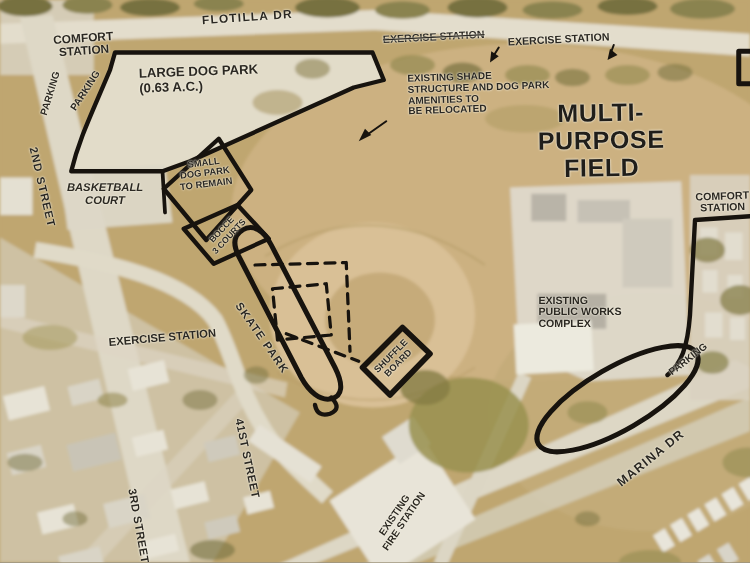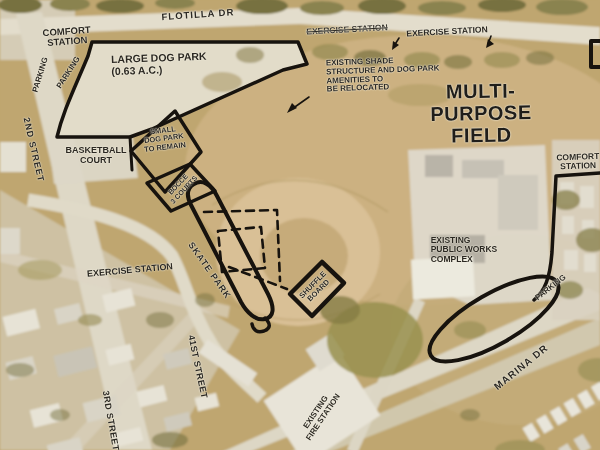--- a/index.html
+++ b/index.html
@@ -180,21 +180,21 @@
 (0.63 A.C.)</div>
 <div class="lbl" style="left:347px;top:30px;font-size:8.5px;text-decoration:line-through;transform:translate(-50%,-50%) rotate(-3deg);">EXERCISE STATION</div>
 <div class="lbl" style="left:447px;top:32px;font-size:8.5px;transform:translate(-50%,-50%) rotate(-3deg);">EXERCISE STATION</div>
 <div class="lbl left" style="left:383px;top:75px;font-size:8px;transform:translate(-50%,-50%) rotate(-2deg);">EXISTING SHADE
 STRUCTURE AND DOG PARK
 AMENITIES TO
 BE RELOCATED</div>
 <div class="lbl" style="left:580px;top:49px;font-size:7.5px;margin-left:30px;">TOT
 LOT</div>
 <div class="lbl" style="left:481px;top:113px;font-size:20px;letter-spacing:.5px;color:#201e1a;transform:translate(-50%,-50%) rotate(-1deg);">MULTI-PURPOSE FIELD</div>
-<div class="lbl" style="left:96px;top:156px;font-size:9px;">BASKETBALL
+<div class="lbl" style="left:84px;top:156px;font-size:9px;font-style:italic;">BASKETBALL
 COURT</div>
 <div class="lbl" style="left:164px;top:139px;font-size:7.5px;transform:translate(-50%,-50%) rotate(-7deg);">SMALL
 DOG PARK
 TO REMAIN</div>
 <div class="lbl" style="left:181px;top:187px;font-size:7px;transform:translate(-50%,-50%) rotate(-47deg);">BOCCE
 3 COURTS</div>
 <div class="lbl" style="left:209px;top:271px;font-size:9px;letter-spacing:1px;transform:translate(-50%,-50%) rotate(55deg);">SKATE PARK</div>
 <div class="lbl" style="left:316px;top:288px;font-size:7.5px;transform:translate(-50%,-50%) rotate(-45deg);">SHUFFLE
 BOARD</div>
 <div class="lbl" style="left:130px;top:271px;font-size:9px;transform:translate(-50%,-50%) rotate(-5deg);">EXERCISE STATION</div>

